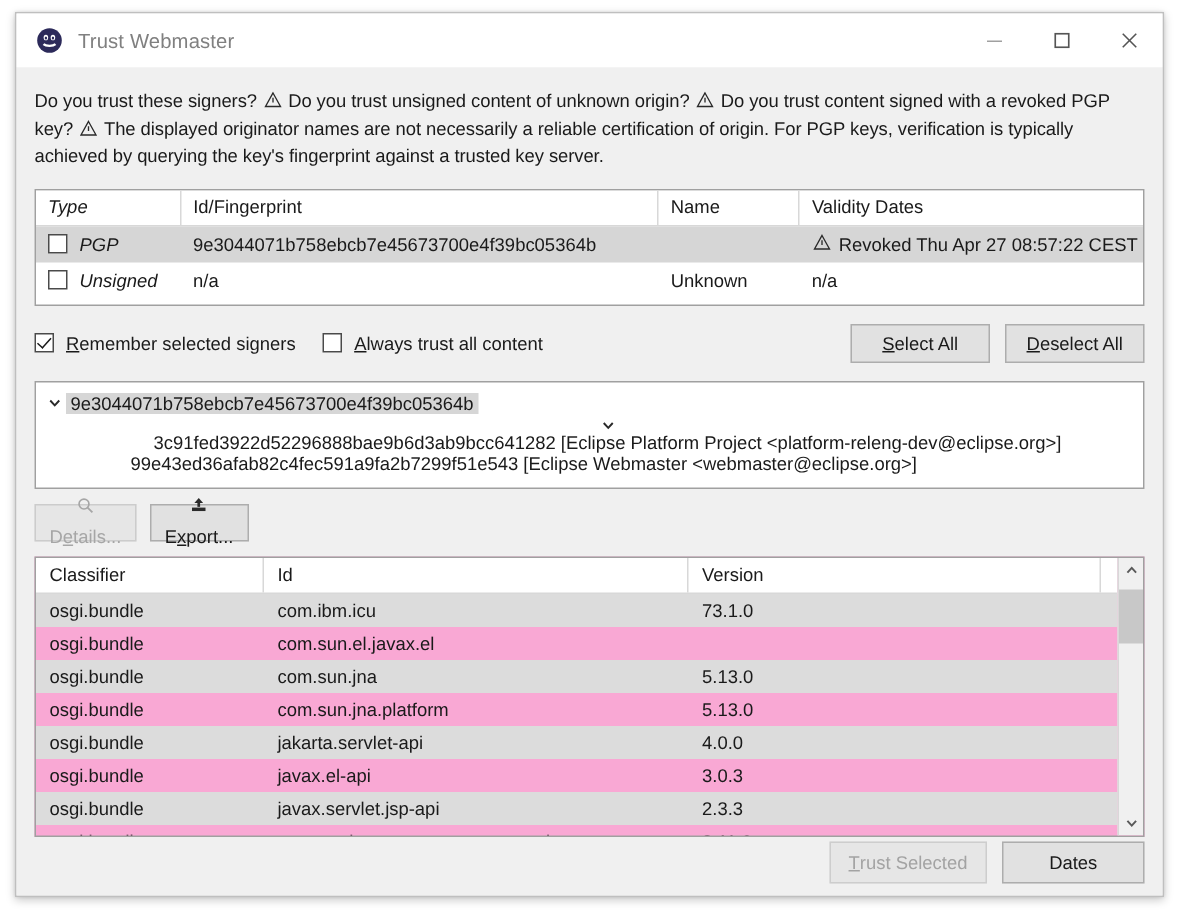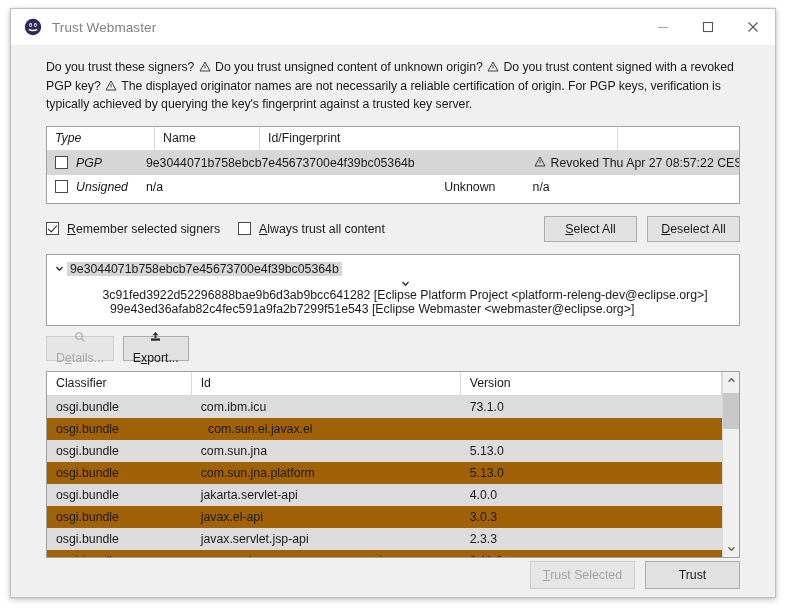--- a/index.html
+++ b/index.html
@@ -57,21 +57,21 @@
     width: 45px; height: 36px;
     display: flex; align-items: center; justify-content: center;
   }
   .winbtn svg { display: block; }
 
   
   .content {
     flex: 1 1 auto;
     background: #f0f0f0;
     position: relative;
-    padding: 0 35px;
+    padding: 0 12px;
     box-sizing: border-box;
     display: flex;
     flex-direction: column;
   }
 
   .desc {
     margin-top: 14px;
     font-size: 12.3px;
     color: #1a1a1a;
     line-height: 17.5px;
@@ -242,21 +242,21 @@
     cursor: default;
     flex-direction: column;
   }
   .sbtn.disabled { color: #a6a6a6; border-color: #cccccc; background: #e6e6e6; }
 
   
   .artifacts {
     margin-top: 10px;
     flex: 0 0 auto;
     height: 187px;
-    background: #a16207;
+    background: #f9a8d4;
     border: 1px solid #a0a0a0;
     box-sizing: border-box;
     display: flex;
     overflow: hidden;
   }
   .at-main { flex: 1 1 auto; overflow: hidden; }
   .at-head {
     display: flex;
     height: 23px;
     background: #ffffff;
@@ -398,22 +398,23 @@
             <path d="M6 1 L11 10 L1 10 Z" fill="none" stroke="#2a2a2a" stroke-width="0.9"></path>
             <line x1="6" y1="4.2" x2="6" y2="7.3" stroke="#2a2a2a" stroke-width="0.9"></line>
           </svg>
       </span>
       <span>The displayed originator names are not necessarily a reliable certification of origin.  For PGP keys, verification is typically achieved by querying the key's fingerprint against a trusted key server.</span>
     </div>
 
     <div class="signers-table">
       <div class="st-head">
         <div class="cell c-type">Type</div>
+        <div class="cell c-fp">Id/Fingerprint</div>
         <div class="cell c-name">Name</div>
-        <div class="cell c-fp">Id/Fingerprint</div>
+        <div class="cell c-val">Validity Dates</div>
       </div>
 
       <div class="st-row sel">
         <div class="cell c-type">
           <span class="cb"></span>
           <span>PGP</span>
         </div>
         <div class="cell c-fp">9e3044071b758ebcb7e45673700e4f39bc05364b</div>
         <div class="cell c-name"></div>
         <div class="cell c-val">
@@ -569,17 +570,17 @@
             </svg>
         </div>
       </div>
     </div>
 
     <div class="footer">
       <div class="fbtn disabled">
           <span class="mn">T</span>
           <span>rust Selected</span>
         </div>
-      <div class="fbtn">Trust</div>
+      <div class="fbtn">Dates</div>
     </div>
 
   </div>
 </div>
 
 </body></html>

